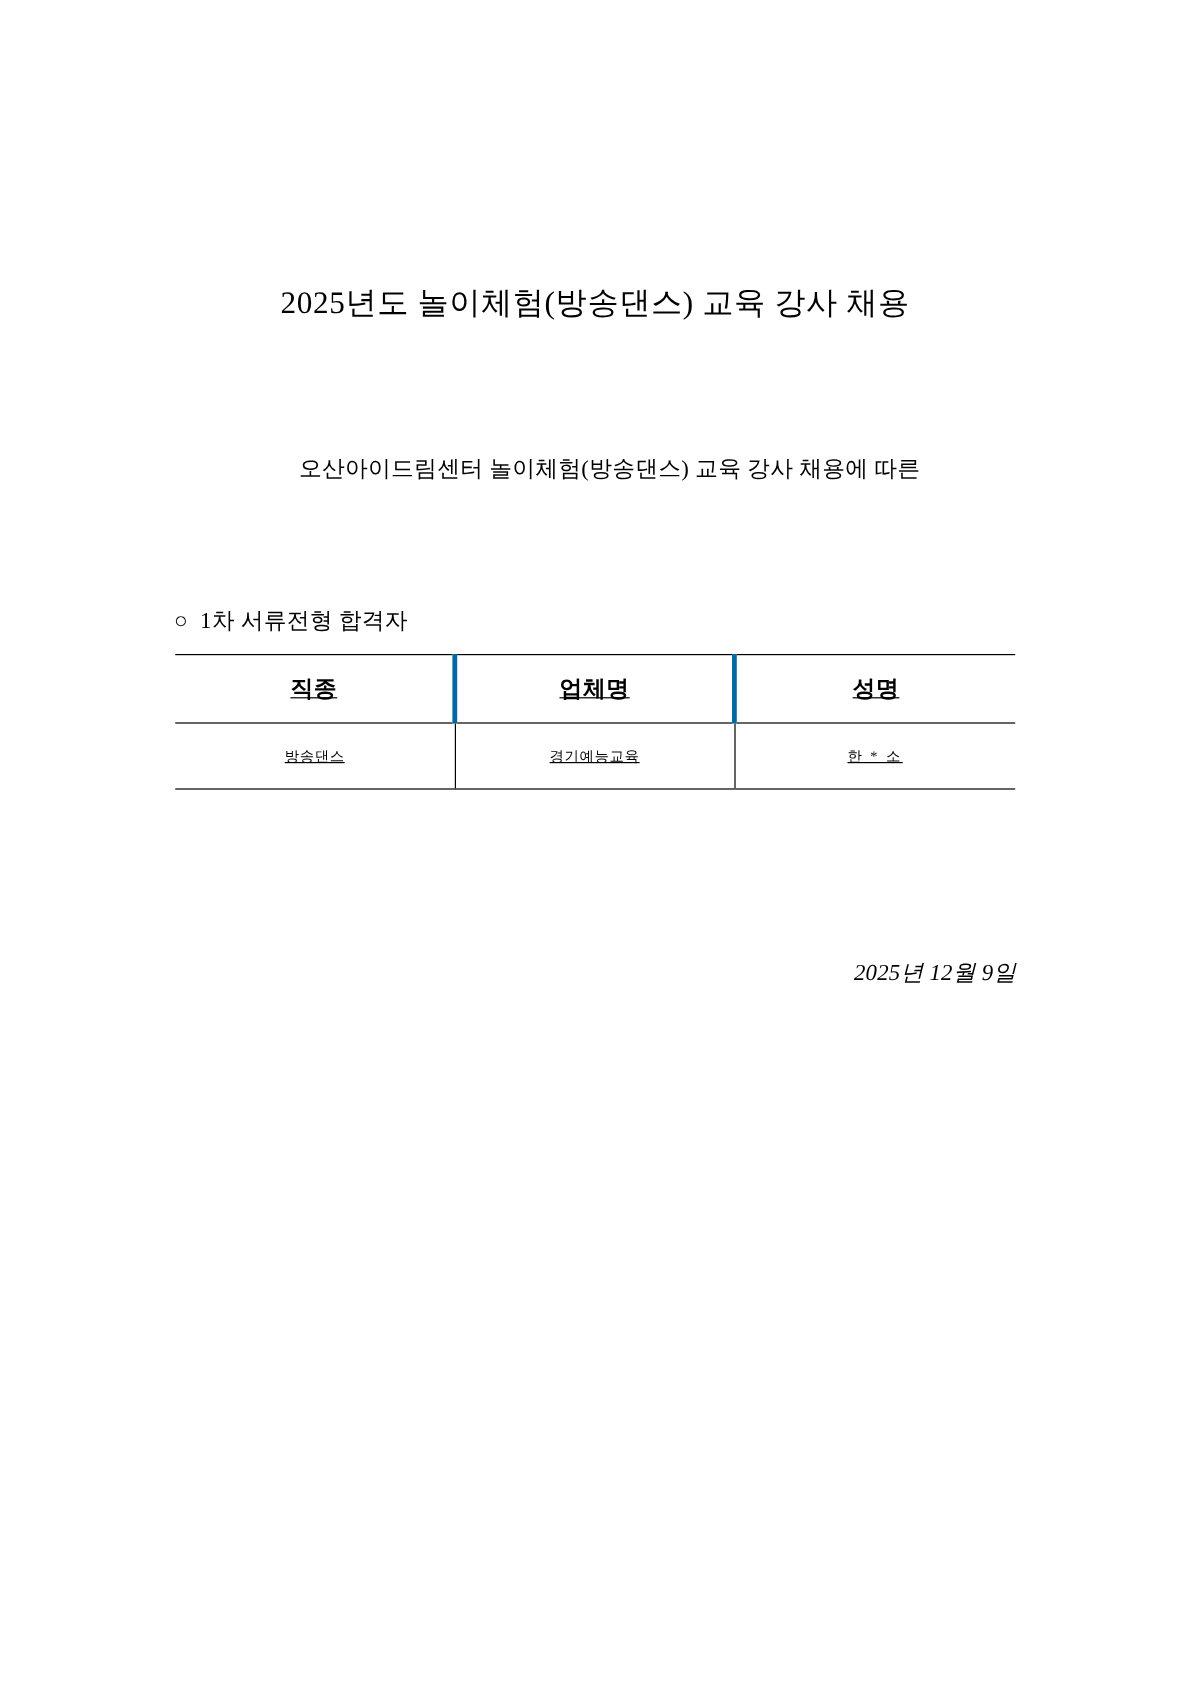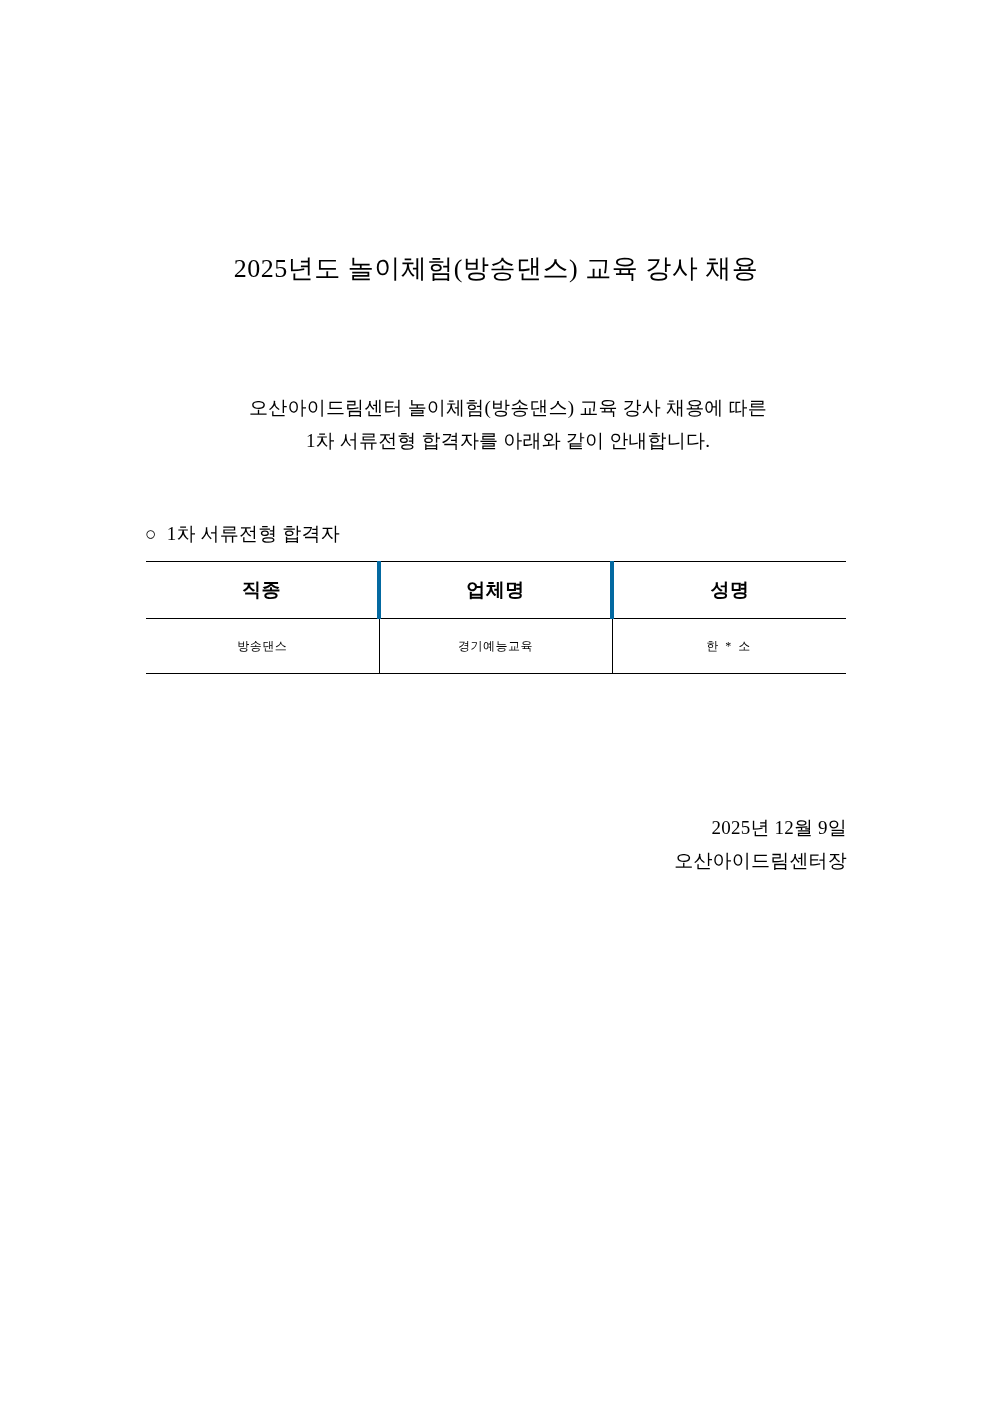--- a/index.html
+++ b/index.html
@@ -13,21 +13,20 @@
     font-family: "Liberation Serif", serif;
     color: #000000;
     position: relative;
     overflow: hidden;
   }
   .page {
     position: relative;
     width: 992px;
     height: 1005px;
     box-sizing: border-box;
-    margin-top: 16px;
   }
 
   
   .doc-title {
     position: absolute;
     left: 0;
     top: 232px;
     width: 992px;
     text-align: center;
     font-size: 26px;
@@ -83,20 +82,21 @@
   }
   .result-table col.c1 { width: 233px; }
   .result-table col.c2 { width: 233px; }
   .result-table col.c3 { width: 234px; }
 
   .result-table th,
   .result-table td {
     text-align: center;
     vertical-align: middle;
     font-weight: 400;
+    text-decoration: underline;
   }
   .result-table thead th {
     height: 54px;
     font-size: 19px;
     font-weight: 700;
     border-top: 1.6px solid #000;
     border-bottom: 1px solid #000;
     border-left: 4px solid #0369a1;
     letter-spacing: 0.5px;
   }
@@ -126,34 +126,34 @@
     padding-right: 145px;
     box-sizing: border-box;
     text-align: right;
     font-size: 19px;
     line-height: 33px;
     letter-spacing: 0.2px;
   }
   .signature .line {
     display: block;
     white-space: nowrap;
+    font-style: italic;
   }
 </style>
 </head>
 <body>
 
 <div class="page">
 
   <div class="doc-title">
     <span class="line">2025년도 놀이체험(방송댄스) 교육 강사 채용</span>
   </div>
 
   <div class="intro">
     <span class="line">오산아이드림센터 놀이체험(방송댄스) 교육 강사 채용에 따른</span>
-    <span class="line">1차 서류전형 합격자를 아래와 같이 안내합니다.</span>
   </div>
 
   <div class="section-heading">
     <span class="bullet">○</span><span>1차 서류전형 합격자</span>
   </div>
 
   <table class="result-table">
     <colgroup>
       <col class="c1">
       <col class="c2">
@@ -170,16 +170,15 @@
       <tr>
         <td>방송댄스</td>
         <td>경기예능교육</td>
         <td class="name">한 * 소</td>
       </tr>
     </tbody>
   </table>
 
   <div class="signature">
     <span class="line">2025년 12월 9일</span>
-    <span class="line">오산아이드림센터장</span>
   </div>
 
 </div>
 
 </body></html>

